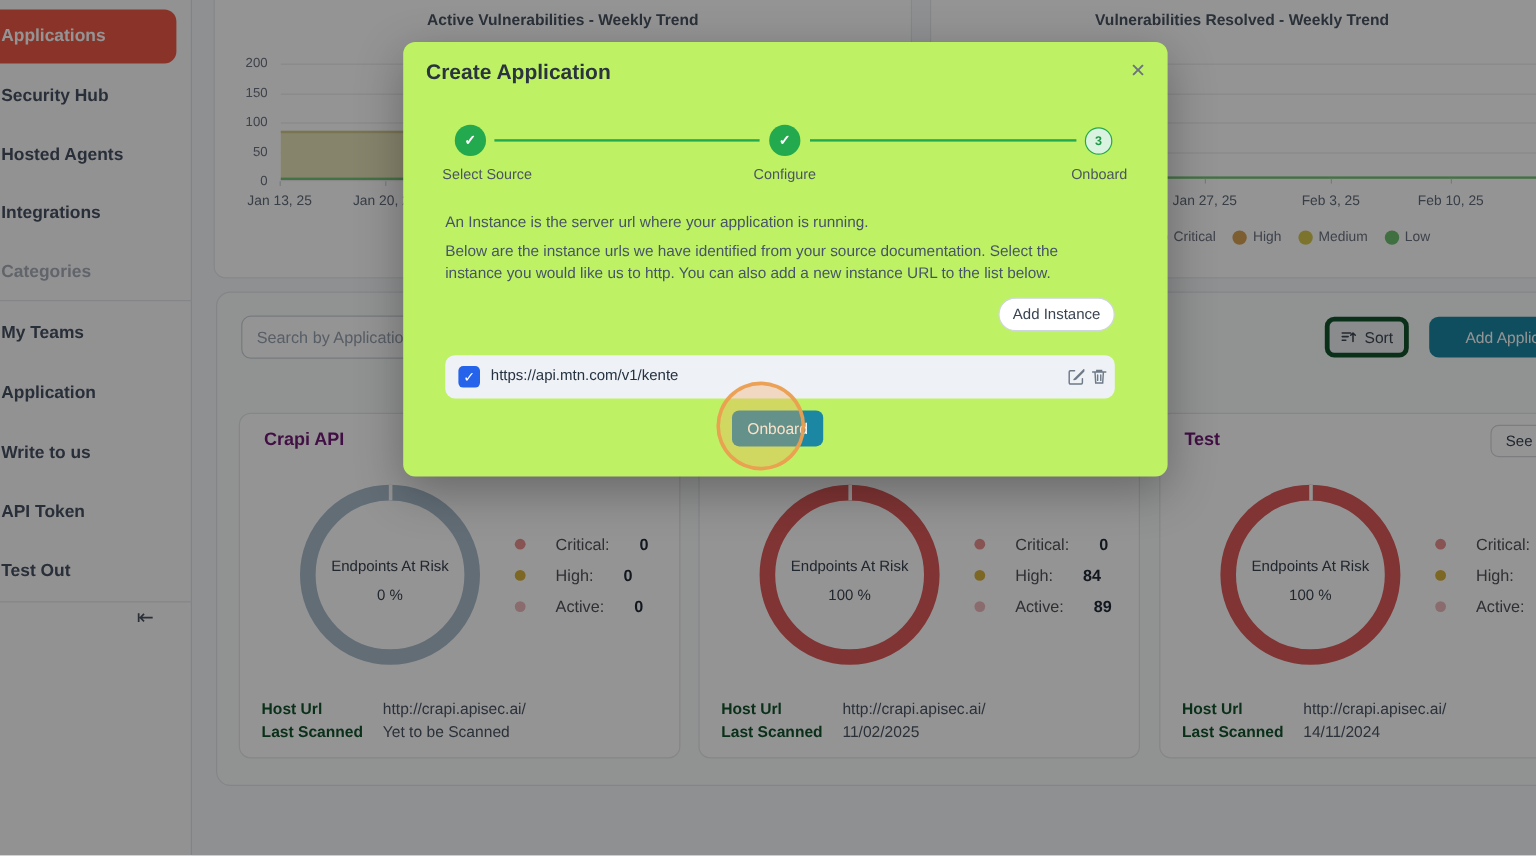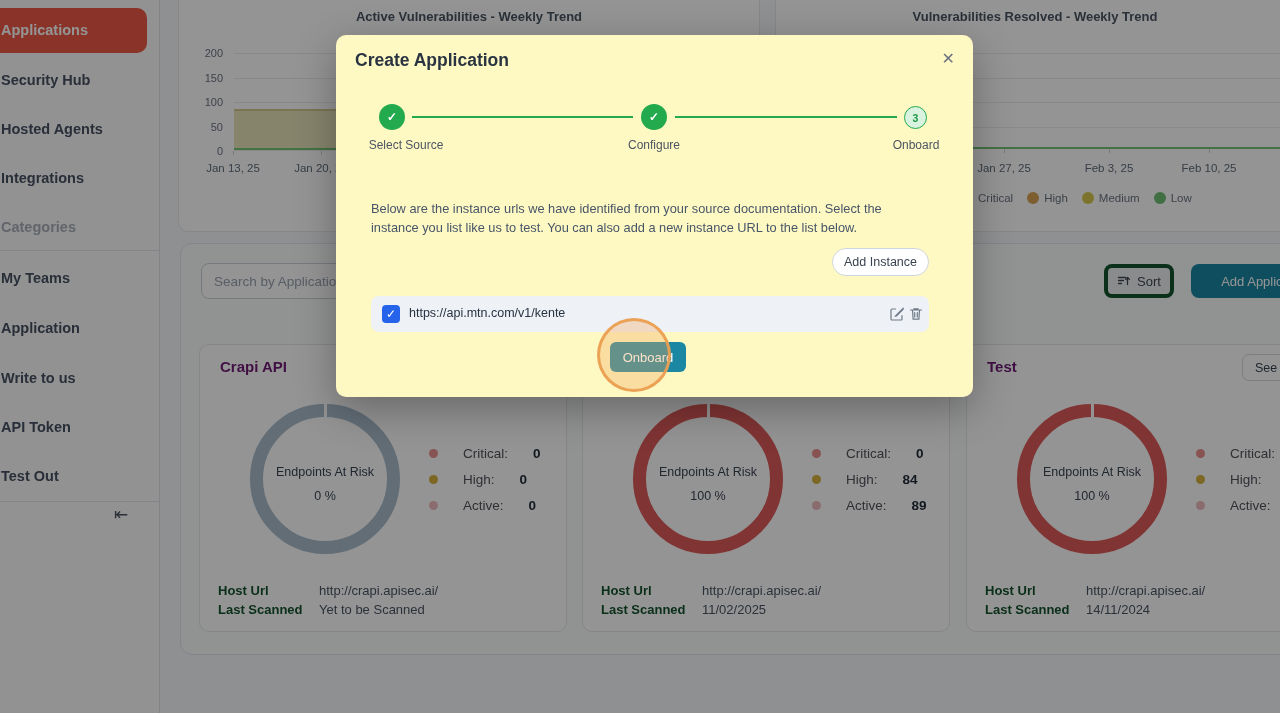--- a/index.html
+++ b/index.html
@@ -49,21 +49,21 @@
   .d-pct { position:absolute; left:55px; top:144px; width:140px; text-align:center; font-size:12.5px; color:#3a4450; }
   .stat { position:absolute; left:229px; height:14px; display:flex; align-items:center; gap:25px; font-size:13.5px; color:#52525b; }
   .sdot { width:9px; height:9px; border-radius:50%; }
   .sd-critical { background:#e98f8f; } .sd-high { background:#d8b13e; } .sd-active { background:#f0babd; }
   .stat b { color:#1f2937; }
   .meta-label { position:absolute; left:18px; font-size:13px; font-weight:700; color:#14532d; }
   .meta-value { position:absolute; left:119px; font-size:13px; color:#4b5563; }
 
   
   .dim { position:absolute; inset:0; background:rgba(0,0,0,0.42); z-index:40; }
-  .modal { position:absolute; left:336px; top:35px; width:637px; height:362px; background:#fef9c3; border-radius:10px; box-shadow:0 12px 40px rgba(0,0,0,0.3); z-index:50; }
+  .modal { position:absolute; left:336px; top:35px; width:637px; height:362px; background:#bef264; border-radius:10px; box-shadow:0 12px 40px rgba(0,0,0,0.3); z-index:50; }
   .m-title { position:absolute; left:19px; top:15px; font-size:17.5px; font-weight:700; color:#2a3441; }
   .m-close { position:absolute; right:18px; top:14px; font-size:16px; color:#6b7280; cursor:pointer; }
   .step-circle { position:absolute; width:26px; height:26px; border-radius:50%; background:#23a94e; color:#fff; font-size:12px; font-weight:700; display:flex; align-items:center; justify-content:center; top:69px; }
   .step-circle.current { width:23px; height:23px; top:71px; background:#d9f3e0; border:1.5px solid #23a94e; color:#1d9a45; font-size:10.5px; }
   .step-line { position:absolute; top:81px; height:2px; background:#23a94e; }
   .step-label { position:absolute; top:103px; width:100px; text-align:center; font-size:12px; color:#4b5563; }
   .m-p { position:absolute; left:35px; width:560px; font-size:12.8px; line-height:19px; color:#475569; }
   .btn-add-instance { position:absolute; left:496px; top:213px; width:97px; height:28px; background:#fff; border:1px solid #cfd6dd; border-radius:15px; font-size:12.5px; color:#3a4450; font-family:"Liberation Sans", sans-serif; cursor:pointer; }
   .inst-row { position:absolute; left:35px; top:261px; width:558px; height:36px; background:#eef1f6; border-radius:8px; }
   .checkbox { position:absolute; left:11px; top:9px; width:18px; height:18px; background:#2563eb; border-radius:4px; color:#fff; font-size:12px; display:flex; align-items:center; justify-content:center; cursor:pointer; }
@@ -277,21 +277,22 @@
 
     <div class="step-circle" style="left:43px">✓</div>
     <div class="step-line" style="left:76px; width:221px"></div>
     <div class="step-circle" style="left:305px">✓</div>
     <div class="step-line" style="left:339px; width:222px"></div>
     <div class="step-circle current" style="left:568px">3</div>
     <div class="step-label" style="left:20px">Select Source</div>
     <div class="step-label" style="left:268px">Configure</div>
     <div class="step-label" style="left:530px">Onboard</div>
 
-    <p class="m-p" style="top:164px">Below are the instance urls we have identified from your source documentation. Select the instance you list like us to test. You can also add a new instance URL to the list below.</p>
+    <p class="m-p" style="top:140px">An Instance is the server url where your application is running.</p>
+    <p class="m-p" style="top:164px">Below are the instance urls we have identified from your source documentation. Select the instance you would like us to http. You can also add a new instance URL to the list below.</p>
 
     <button class="btn-add-instance">Add Instance</button>
 
     <div class="inst-row">
       <div class="checkbox">✓</div>
       <div class="inst-url">https://api.mtn.com/v1/kente</div>
       <svg class="row-icon" style="left:518px" viewBox="0 0 16 16">
           <path d="M13 9.5V13a1 1 0 0 1-1 1H3a1 1 0 0 1-1-1V4a1 1 0 0 1 1-1h3.5" stroke="#6e7a88" stroke-width="1.2" fill="none" stroke-linecap="round"></path>
           <path d="M6.5 9.8 13 3.3l1.2-1.2-0.1 1.3-6.5 6.5-1.6.4z" stroke="#6e7a88" stroke-width="1.1" fill="none" stroke-linejoin="round"></path>
         </svg>

